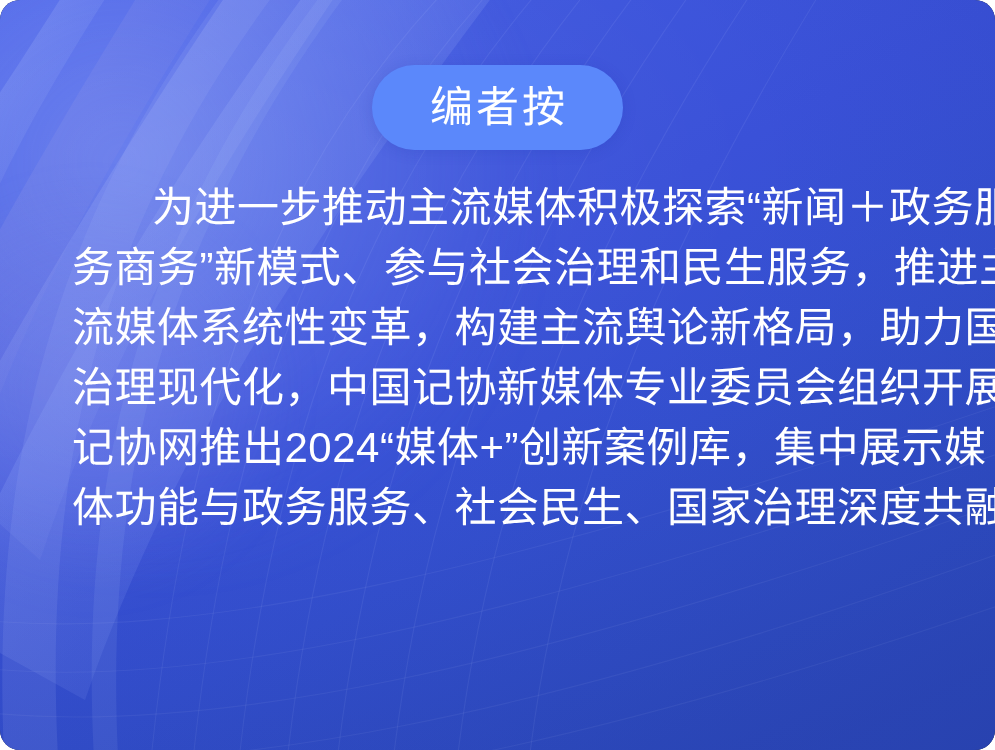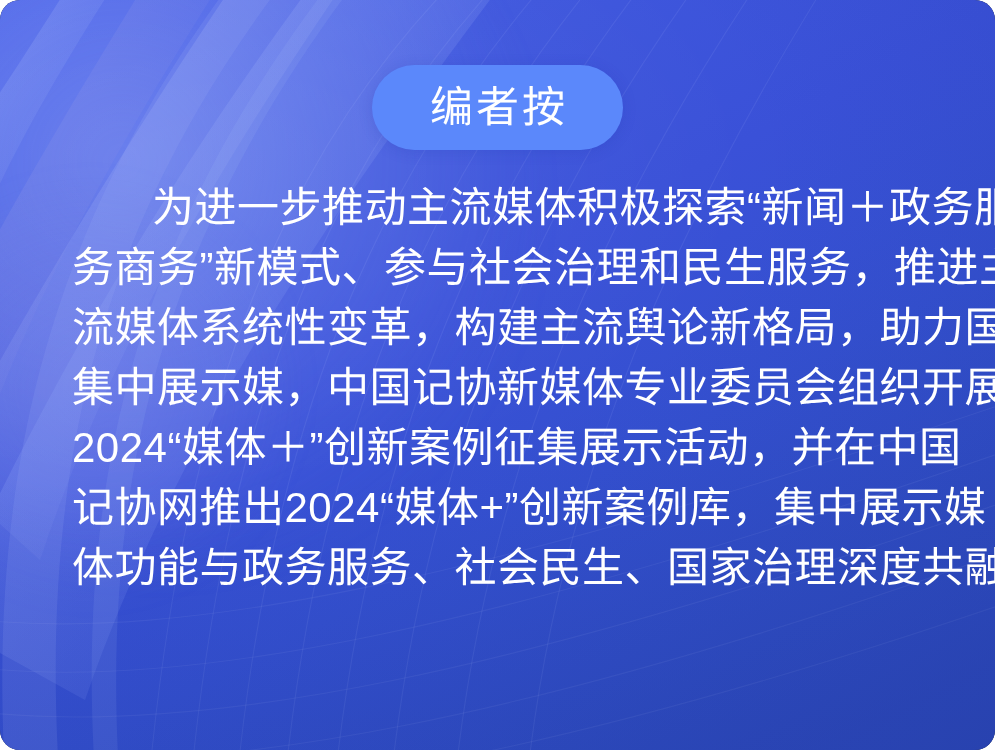--- a/index.html
+++ b/index.html
@@ -220,19 +220,18 @@
   <div class="pill-wrap">
     <div class="title-pill">
       <span class="title-pill-label">编者按</span>
     </div>
   </div>
 
   <div class="body-copy">
     <div class="copy-line indent">为进一步推动主流媒体积极探索“新闻＋政务服</div>
     <div class="copy-line">务商务”新模式、参与社会治理和民生服务，推进主</div>
     <div class="copy-line">流媒体系统性变革，构建主流舆论新格局，助力国家</div>
-    <div class="copy-line">集中展示媒，中国记协新媒体专业委员会组织开展</div>
-    <div class="copy-line">2024“媒体＋”创新案例征集展示活动，并在中国</div>
+    <div class="copy-line">治理现代化，中国记协新媒体专业委员会组织开展</div>
     <div class="copy-line">记协网推出2024“媒体+”创新案例库，集中展示媒</div>
     <div class="copy-line">体功能与政务服务、社会民生、国家治理深度共融的</div>
   </div>
 
 </div>
 
 </body></html>

